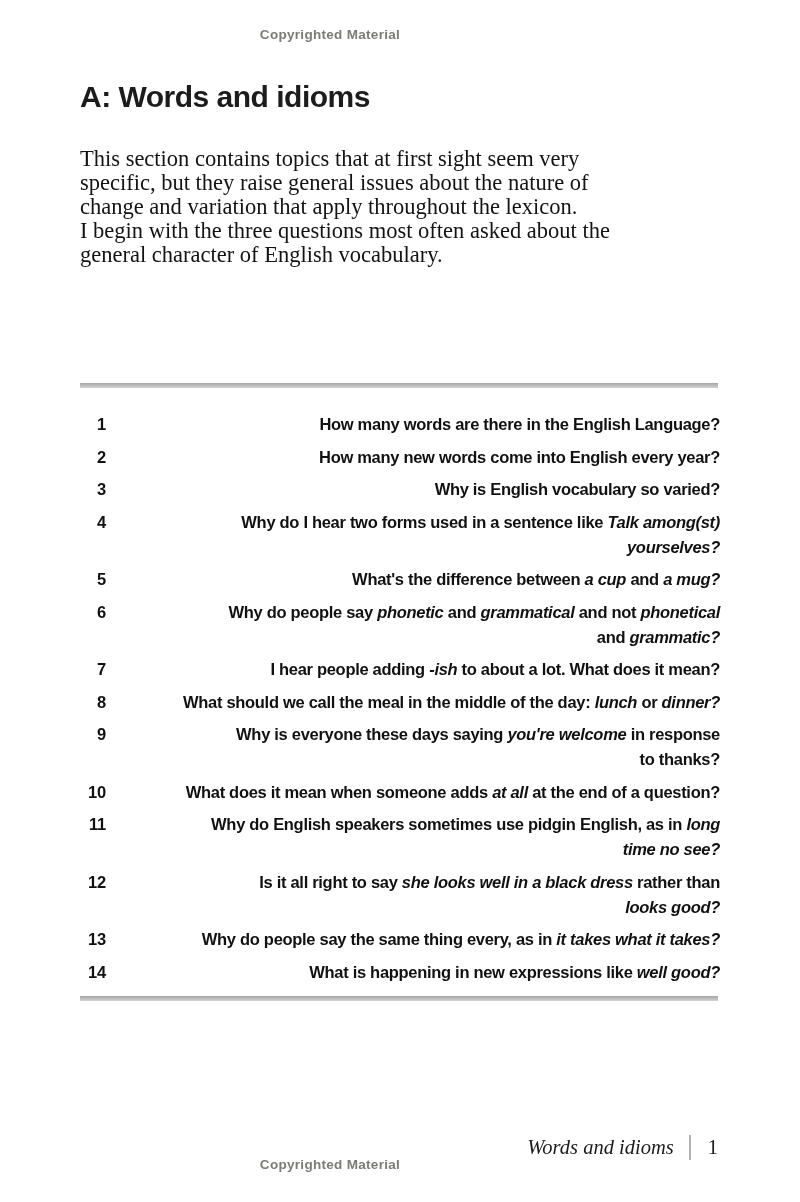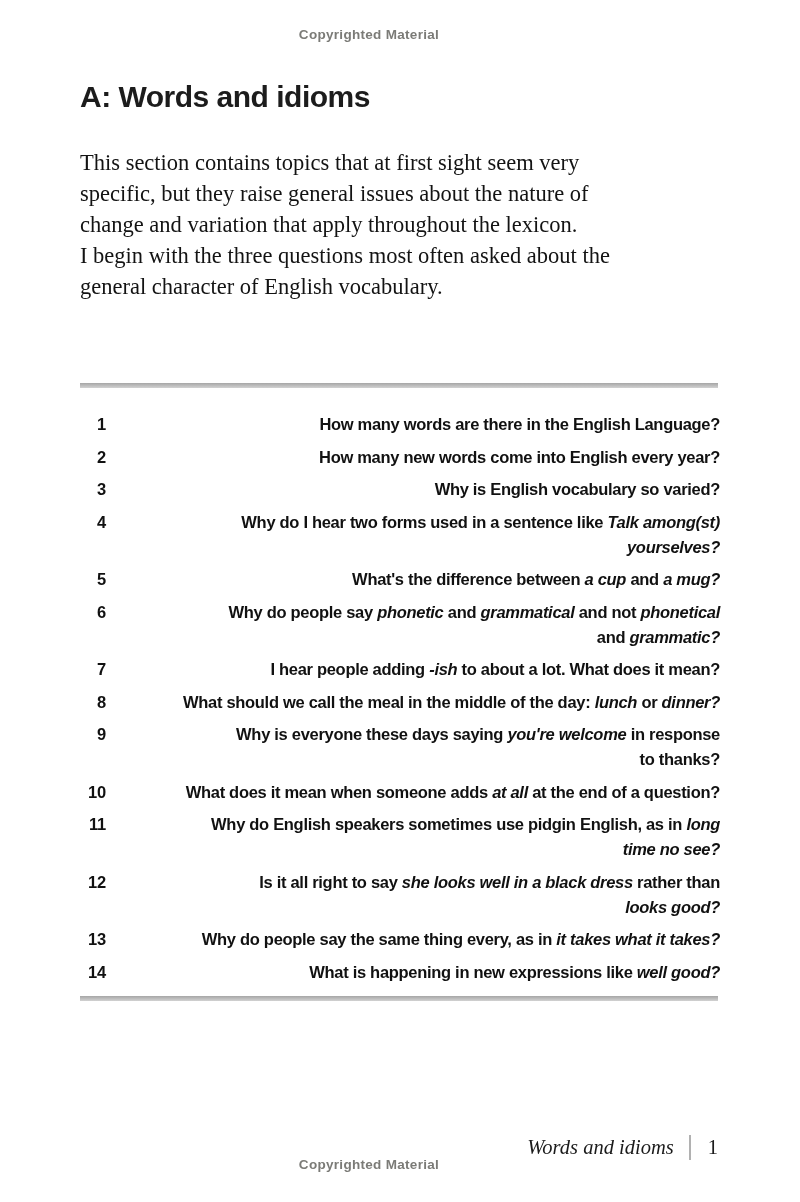--- a/index.html
+++ b/index.html
@@ -11,38 +11,38 @@
     color: #161616;
     overflow: hidden;
   }
   .page { position: absolute; inset: 0; background: #ffffff; }
 
   .copyright {
     position: absolute; left: 0; width: 660px;
     text-align: center;
     font-family: "Liberation Sans", sans-serif;
     font-weight: bold; font-size: 13.5px;
-    color: #7b7b77; letter-spacing: 0.3px; margin-left: 39px;
+    color: #7b7b77; letter-spacing: 0.3px;
   }
   .copyright-top { top: 27px; }
   .copyright-bottom { top: 1157px; }
 
   .page-title {
     position: absolute; left: 80px; top: 80px;
     font-family: Liberation Sans, sans-serif;
     font-weight: bold; font-size: 30px;
     letter-spacing: -0.5px;
     color: #1c1c1c;
   }
 
   .intro {
     position: absolute; left: 80px; top: 147px;
     width: 650px;
     font-family: "Liberation Serif", serif;
-    font-size: 22.5px; line-height: 31px;
+    font-size: 22.5px; line-height: 24px;
     color: #131313;
     white-space: pre-line;
   }
 
   .rule {
     position: absolute; left: 80px; width: 638px; height: 5px;
     background: linear-gradient(#a6a6a6, #d2d2d2);
   }
   .rule-top { top: 383px; }
   .rule-bottom { top: 996px; }

